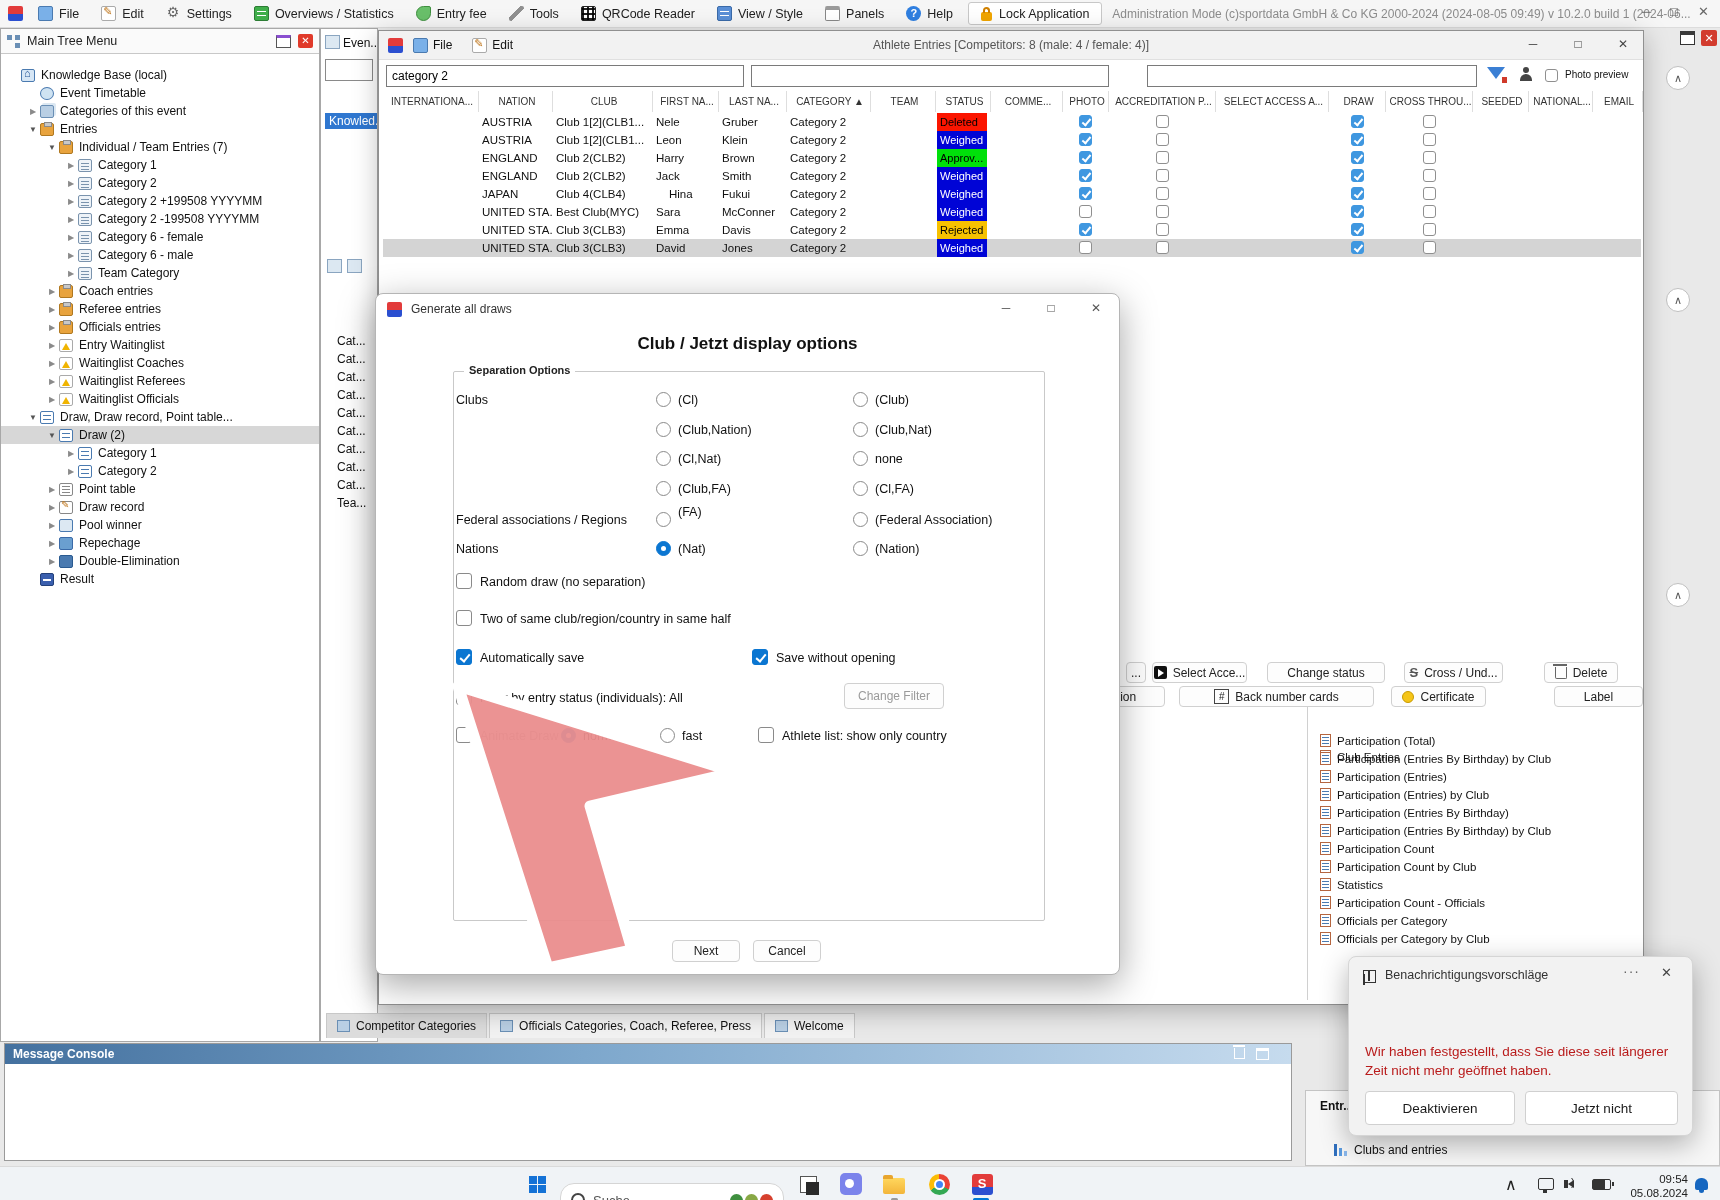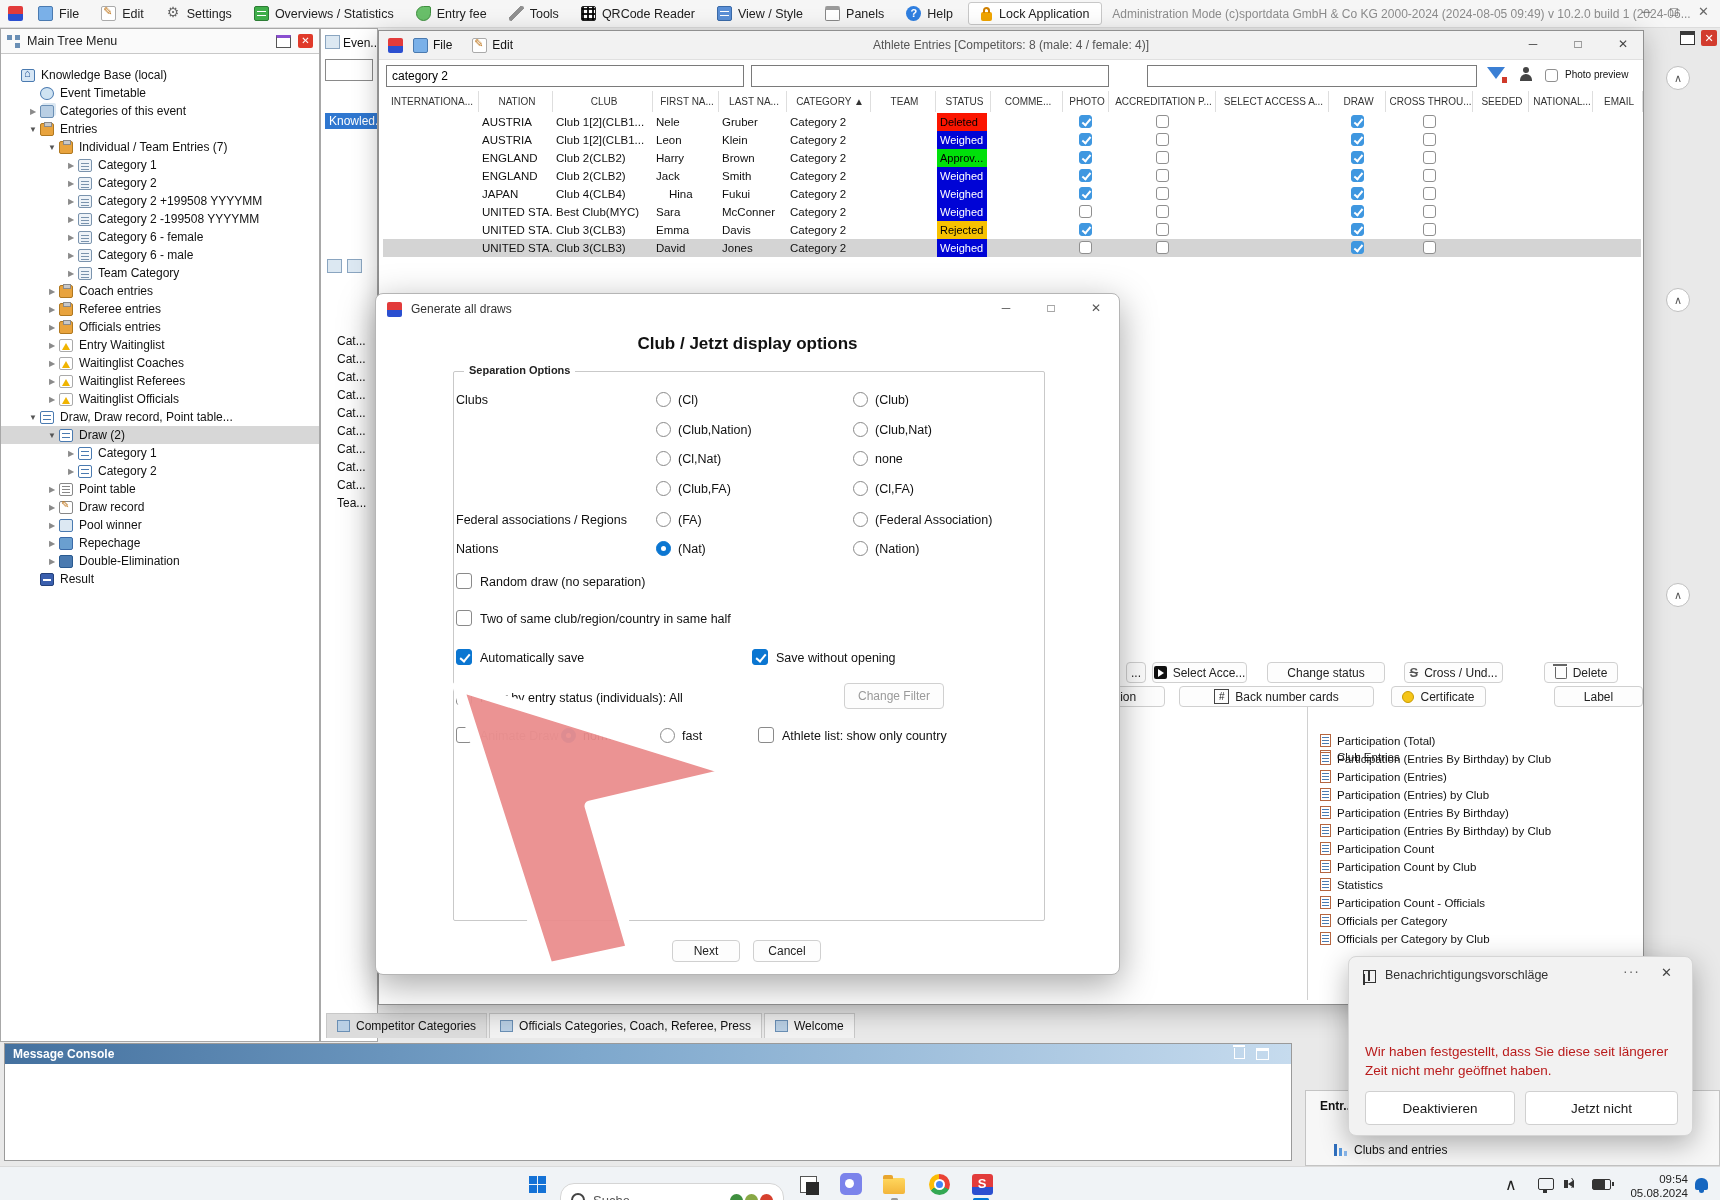--- a/index.html
+++ b/index.html
@@ -700,21 +700,21 @@
       <span class="radio" style="left: 280px; top: 157px;"></span>
       <span class="dl-label" style="left: 302px; top: 158px;">(Cl,Nat)</span>
       <span class="radio" style="left: 477px; top: 157px;"></span>
       <span class="dl-label" style="left: 499px; top: 158px;">none</span>
       <span class="radio" style="left: 280px; top: 187px;"></span>
       <span class="dl-label" style="left: 302px; top: 188px;">(Club,FA)</span>
       <span class="radio" style="left: 477px; top: 187px;"></span>
       <span class="dl-label" style="left: 499px; top: 188px;">(Cl,FA)</span>
       <span class="dl-label" style="left: 80px; top: 219px;">Federal associations / Regions</span>
       <span class="radio" style="left: 280px; top: 218px;"></span>
-      <span class="dl-label" style="left: 302px; top: 219px; text-align: center;">(FA)</span>
+      <span class="dl-label" style="left: 302px; top: 211px; text-align: center;">(FA)</span>
       <span class="radio" style="left: 477px; top: 218px;"></span>
       <span class="dl-label" style="left: 499px; top: 219px;">(Federal Association)</span>
       <span class="dl-label" style="left: 80px; top: 248px;">Nations</span>
       <span class="radio on" style="left: 280px; top: 247px;"></span>
       <span class="dl-label" style="left: 302px; top: 248px;">(Nat)</span>
       <span class="radio" style="left: 477px; top: 247px;"></span>
       <span class="dl-label" style="left: 499px; top: 248px;">(Nation)</span>
       <span class="dcb" style="left: 80px; top: 279px;"></span>
       <span class="dl-label" style="left: 104px; top: 281px;">Random draw (no separation)</span>
       <span class="dcb" style="left: 80px; top: 316px;"></span>

